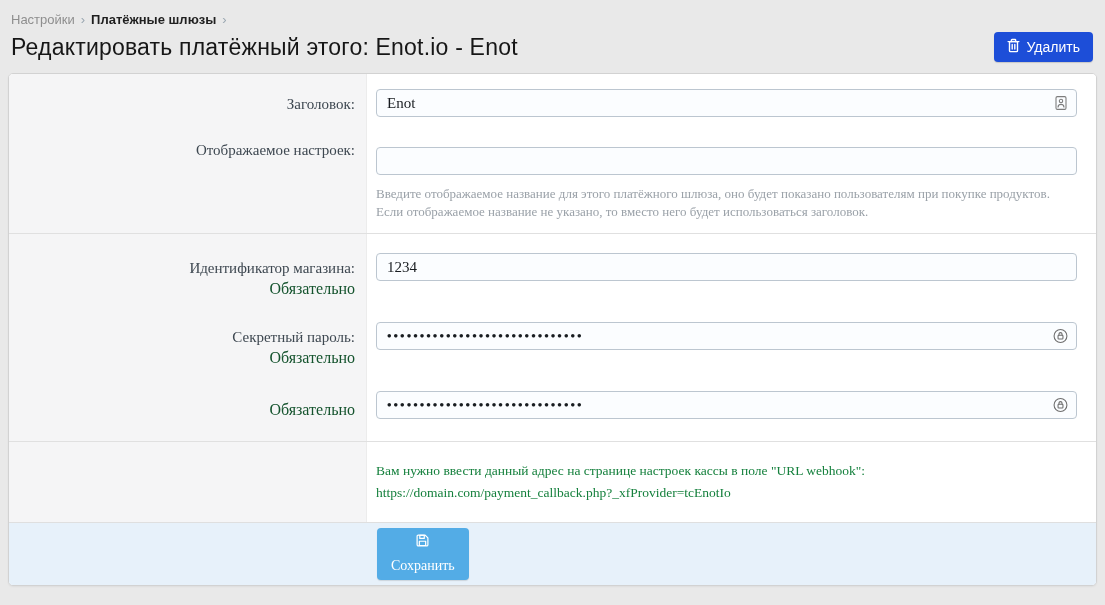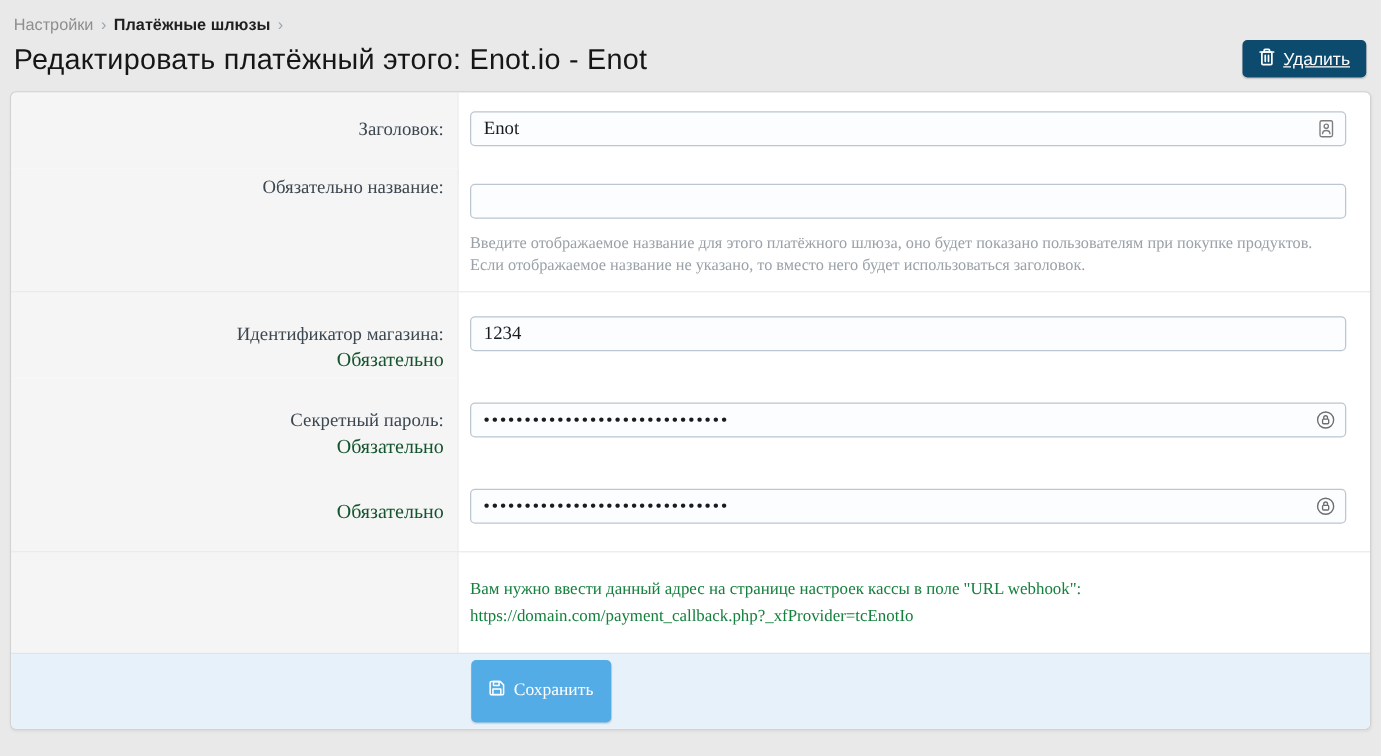--- a/index.html
+++ b/index.html
@@ -12,22 +12,22 @@
   
   .header { padding:12px 12px 0 11px; }
   .breadcrumb { font-size:13px; color:#8e8e8e; display:flex; align-items:center; gap:6px; }
   .crumb-link { color:#8e8e8e; cursor:pointer; }
   .crumb-strong { color:#1f1f1f; font-weight:bold; cursor:pointer; }
   .crumb-sep { color:#9aa7b1; font-size:13px; }
   .title-row { display:flex; justify-content:space-between; align-items:center; margin-top:5px; }
   .page-title { font-size:23px; font-weight:400; color:#161616; letter-spacing:.2px; }
   .btn { display:inline-flex; align-items:center; gap:7px; border:none; border-radius:4px;
          color:#fff; font-size:14px; cursor:pointer; font-family:inherit; }
-  .btn-delete { background:#0c4a6e; padding:6px 13px; box-shadow:0 1px 1px rgba(0,0,0,.15);text-decoration:underline; }
-  .btn-save   { background:#53ace6; padding:16px 14px; box-shadow:0 1px 1px rgba(0,0,0,.12); }
+  .btn-delete { background:#1d4ed8; padding:6px 13px; box-shadow:0 1px 1px rgba(0,0,0,.15); }
+  .btn-save   { background:#53ace6; padding:6px 14px; box-shadow:0 1px 1px rgba(0,0,0,.12);flex-direction:column; }
   
   .panel { margin:11px 8px 0; background:#fff; border:1px solid #d2d2d2; border-radius:5px;
            overflow:hidden; box-shadow:0 1px 2px rgba(0,0,0,.05);font-family:Liberation Serif, serif; }
   .section { border-top:1px solid #e0e0e0; }
   .section:first-child { border-top:none; }
   .form-row { display:flex; }
   .label-cell {
     width:358px; flex:0 0 358px; background:#f5f5f6; border-right:1px solid #ececec;
     text-align:right; padding:22px 11px 0 10px;
   }
@@ -98,21 +98,21 @@
               <rect x="3" y="1.6" width="10" height="12.8" rx="1.4"></rect>
               <circle cx="8" cy="6" r="1.7"></circle>
               <path d="M5 12.4 c0-2 1.3-3 3-3 s3 1 3 3"></path>
             </svg>
           </span>
         </div>
       </div>
     </div>
     <div class="form-row row-display">
       <div class="label-cell">
-        <div class="label-text">Обязательно название:</div>
+        <div class="label-text">Отображаемое настроек:</div>
       </div>
       <div class="content-cell">
         <div class="input-wrap">
           <input type="text" class="text-input" value="" style="">
         </div>
         <div class="explain">Введите отображаемое название для этого платёжного шлюза, оно будет показано пользователям при покупке продуктов. Если отображаемое название не указано, то вместо него будет использоваться заголовок.</div>
       </div>
     </div>
   </div>
 

